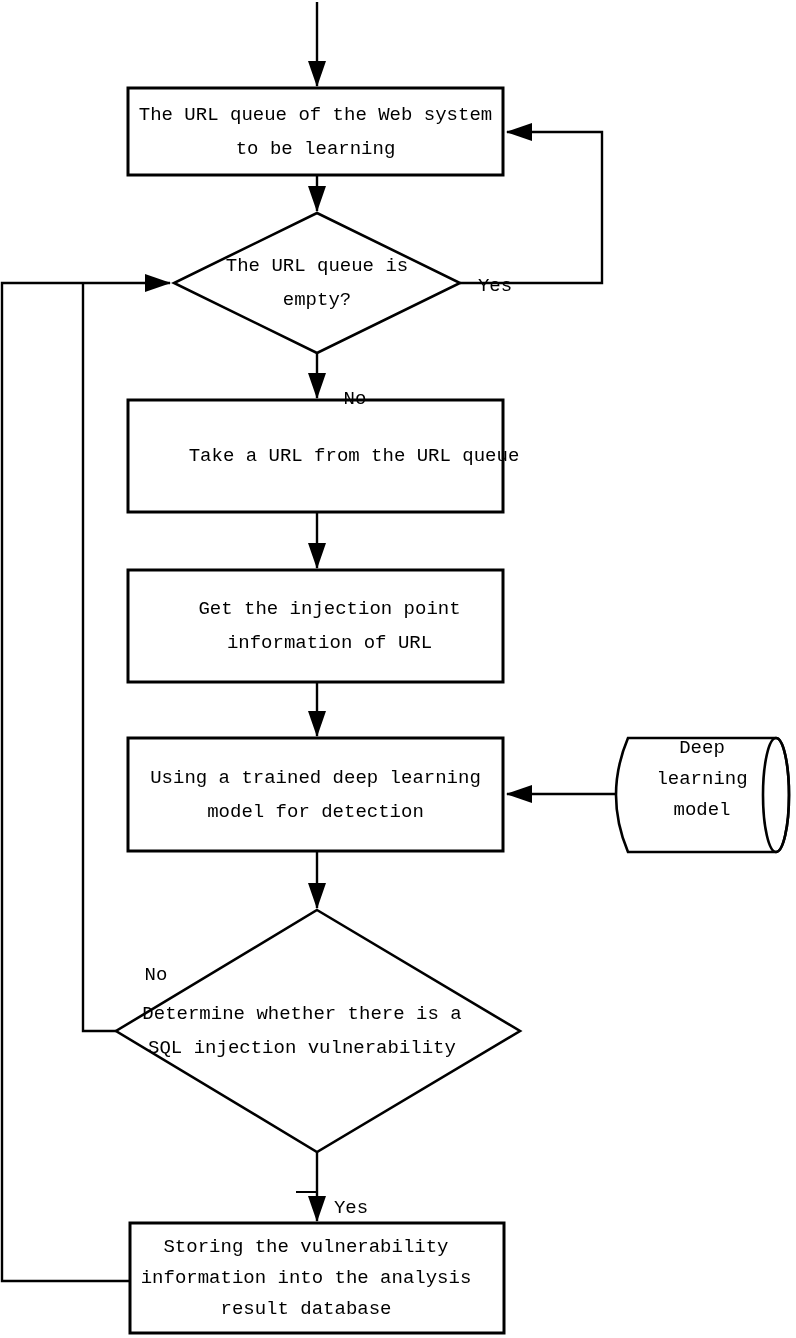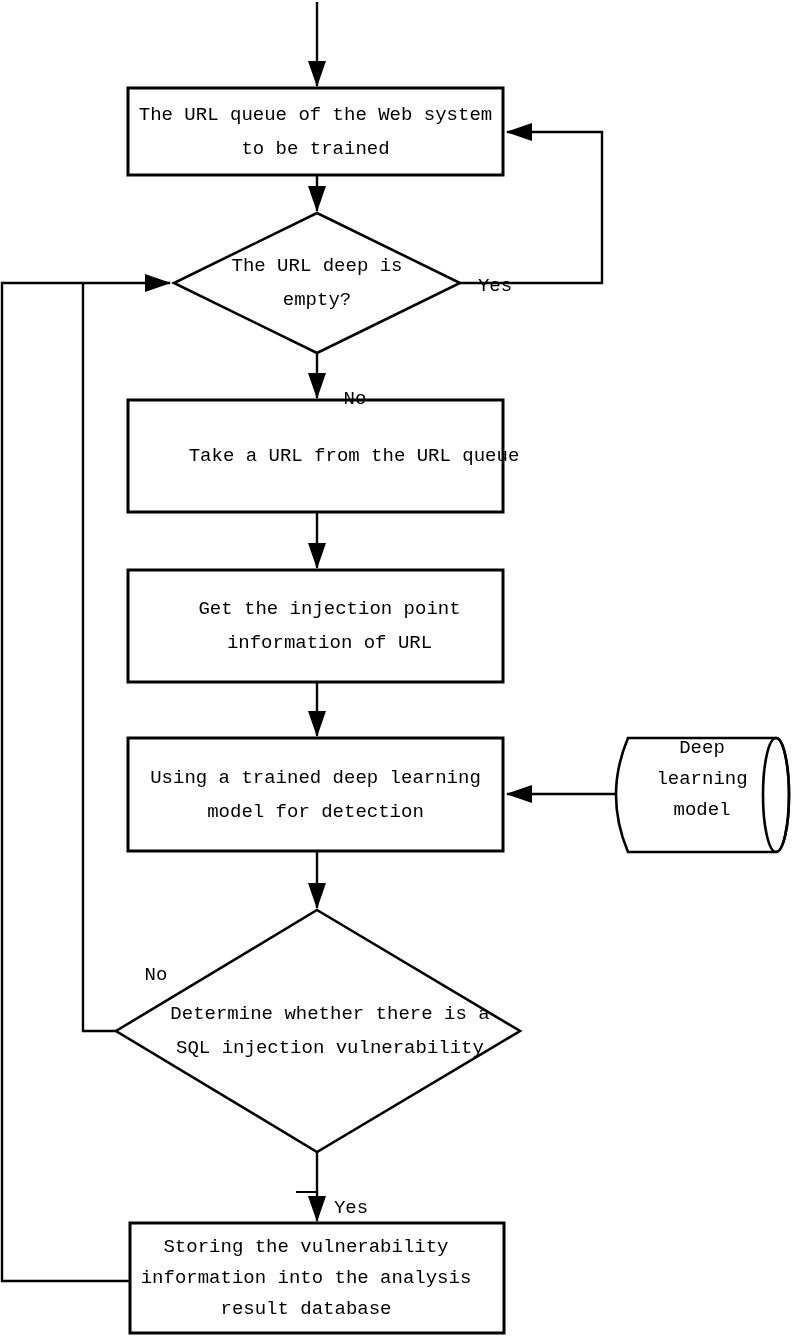--- a/index.html
+++ b/index.html
@@ -54,25 +54,25 @@
     <rect x="128" y="570" width="375" height="112" fill="#fff" stroke="#000" stroke-width="3"></rect>
     <rect x="128" y="738" width="375" height="113" fill="#fff" stroke="#000" stroke-width="3"></rect>
     <path d="M628,738 H776 A13,57 0 0 1 776,852 H628 Q604,795 628,738 Z" fill="#fff" stroke="#000" stroke-width="2.6"></path>
     <ellipse cx="776" cy="795" rx="13" ry="57" fill="none" stroke="#000" stroke-width="2.6"></ellipse>
     <polygon points="317,910 520,1031 317,1152 116,1031" fill="#fff" stroke="#000" stroke-width="2.6"></polygon>
     <rect x="130" y="1223" width="374" height="110" fill="#fff" stroke="#000" stroke-width="3"></rect>
   </svg>
 
   <div class="node-label" style="left:128px; top:88px; width:375px; height:87px;">
     <span>The URL queue of the Web system</span>
-    <span>to be trained</span>
+    <span>to be learning</span>
   </div>
 
   <div class="node-label" style="left:174px; top:213px; width:286px; height:140px;">
-    <span>The URL deep is</span>
+    <span>The URL queue is</span>
     <span>empty?</span>
   </div>
 
   <div class="node-label" style="left:128px; top:400px; width:452px; height:112px;">
     <span>Take a URL from the URL queue</span>
   </div>
 
   <div class="node-label" style="left:128px; top:570px; width:375px; height:112px;padding-left:28px;">
     <span>Get the injection point</span>
     <span>information of URL</span>
@@ -82,21 +82,21 @@
     <span>Using a trained deep learning</span>
     <span>model for detection</span>
   </div>
 
   <div class="node-label tight" style="left:626px; top:740px; width:152px; height:78px;text-align:center;">
     <span>Deep</span>
     <span>learning</span>
     <span>model</span>
   </div>
 
-  <div class="node-label" style="left:128px; top:910px; width:404px; height:242px;">
+  <div class="node-label" style="left:100px; top:910px; width:404px; height:242px;">
     <span>Determine whether there is a</span>
     <span>SQL injection vulnerability</span>
   </div>
 
   <div class="node-label tight" style="left:130px; top:1223px; width:296px; height:110px;margin-left:28px;">
     <span>Storing the vulnerability</span>
     <span>information into the analysis</span>
     <span>result database</span>
   </div>
 

